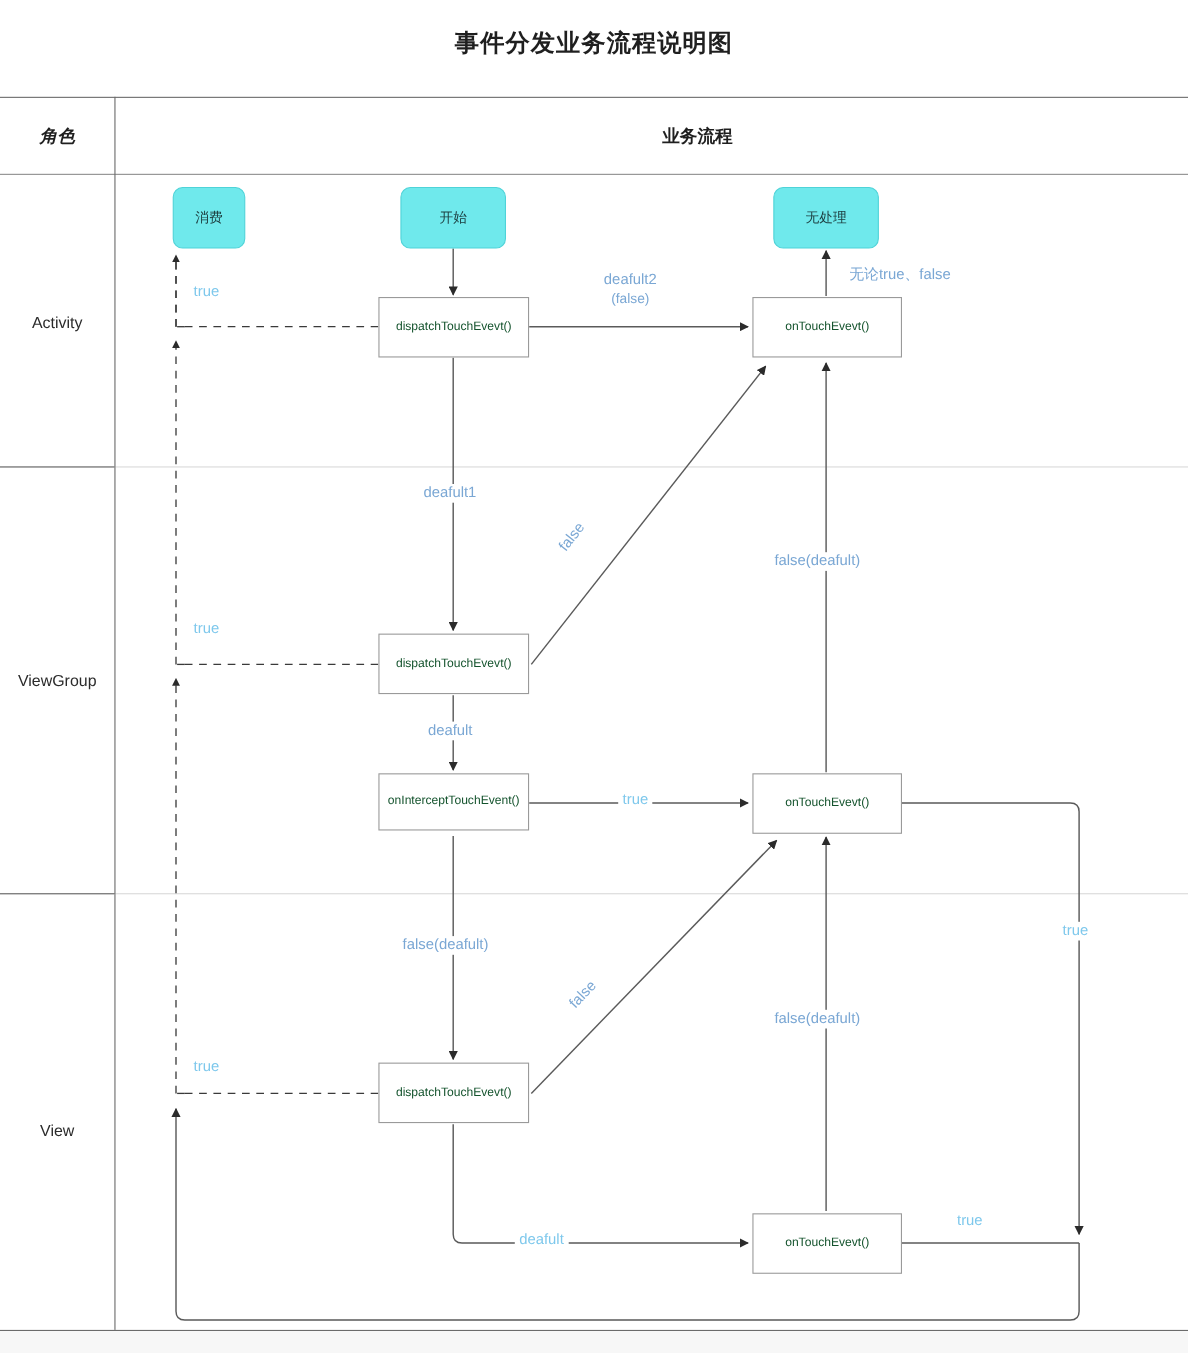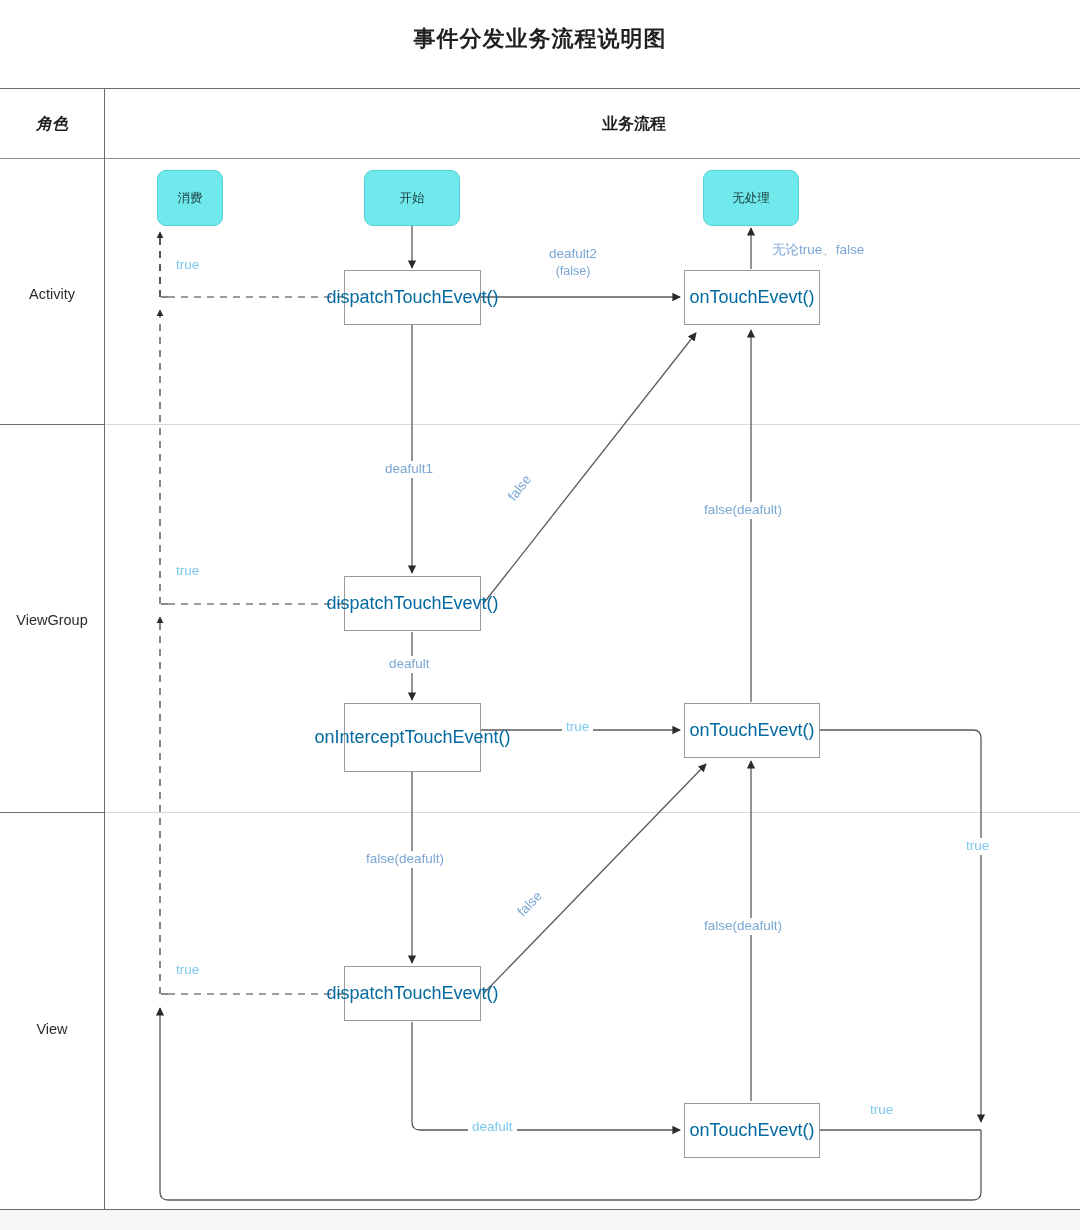--- a/index.html
+++ b/index.html
@@ -83,22 +83,22 @@
   
   .node {
     position: absolute;
     box-sizing: border-box;
     display: flex;
     align-items: center;
     justify-content: center;
     text-align: center;
     background: #ffffff;
     border: 1px solid #9a9a9a;
-    font-size: 18px;
-    color: #0369a1;
+    font-size: 11px;
+    color: #14532d;
     z-index: 5;
     line-height: 1.2;
   }
   .node.terminal {
     background: #6FE9EC;
     border: 1px solid #4fd3d8;
     border-radius: 9px;
     font-size: 12.5px;
     color: #1b3a3c;
   }
@@ -241,36 +241,36 @@
   <div class="node terminal" style="left:703px; top:170px; width:96px; height:56px;">无处理</div>
 
   <div class="node terminal" style="left:364px; top:170px; width:96px; height:56px;">开始</div>
 
   <div class="node" style="left:344px; top:270px; width:137px; height:55px;">dispatchTouchEvevt()</div>
 
   <div class="node" style="left:684px; top:270px; width:136px; height:55px;">onTouchEvevt()</div>
 
   <div class="node" style="left:344px; top:576px; width:137px; height:55px;">dispatchTouchEvevt()</div>
 
-  <div class="node" style="left:344px; top:703px; width:137px; height:69px;">onInterceptTouchEvent()</div>
+  <div class="node" style="left:344px; top:703px; width:137px; height:52px;">onInterceptTouchEvent()</div>
 
   <div class="node" style="left:684px; top:703px; width:136px; height:55px;">onTouchEvevt()</div>
 
   <div class="node" style="left:344px; top:966px; width:137px; height:55px;">dispatchTouchEvevt()</div>
 
   <div class="node" style="left:684px; top:1103px; width:136px; height:55px;">onTouchEvevt()</div>
 
   <div class="lbl blue-light" style="left:172px; top:257px;">true</div>
 
   <div class="lbl" style="left:534px; top:246px; width:70px;">deafult2</div>
   <div class="lbl" style="left:534px; top:264px; width:70px; font-size:12.5px;">(false)</div>
 
   <div class="lbl" style="left:768px; top:242px;">无论true、false</div>
 
-  <div class="lbl" style="left:381px; top:440px;margin-top:21px;">deafult1</div>
+  <div class="lbl" style="left:381px; top:440px;">deafult1</div>
 
   <div class="lbl rot" style="left:506px; top:480px; transform: rotate(-52deg); transform-origin: center;">false</div>
 
   <div class="lbl" style="left:700px; top:502px;">false(deafult)</div>
 
   <div class="lbl blue-light" style="left:172px; top:563px;">true</div>
 
   <div class="lbl" style="left:385px; top:656px;">deafult</div>
 
   <div class="lbl blue-light" style="left:562px; top:719px;">true</div>

